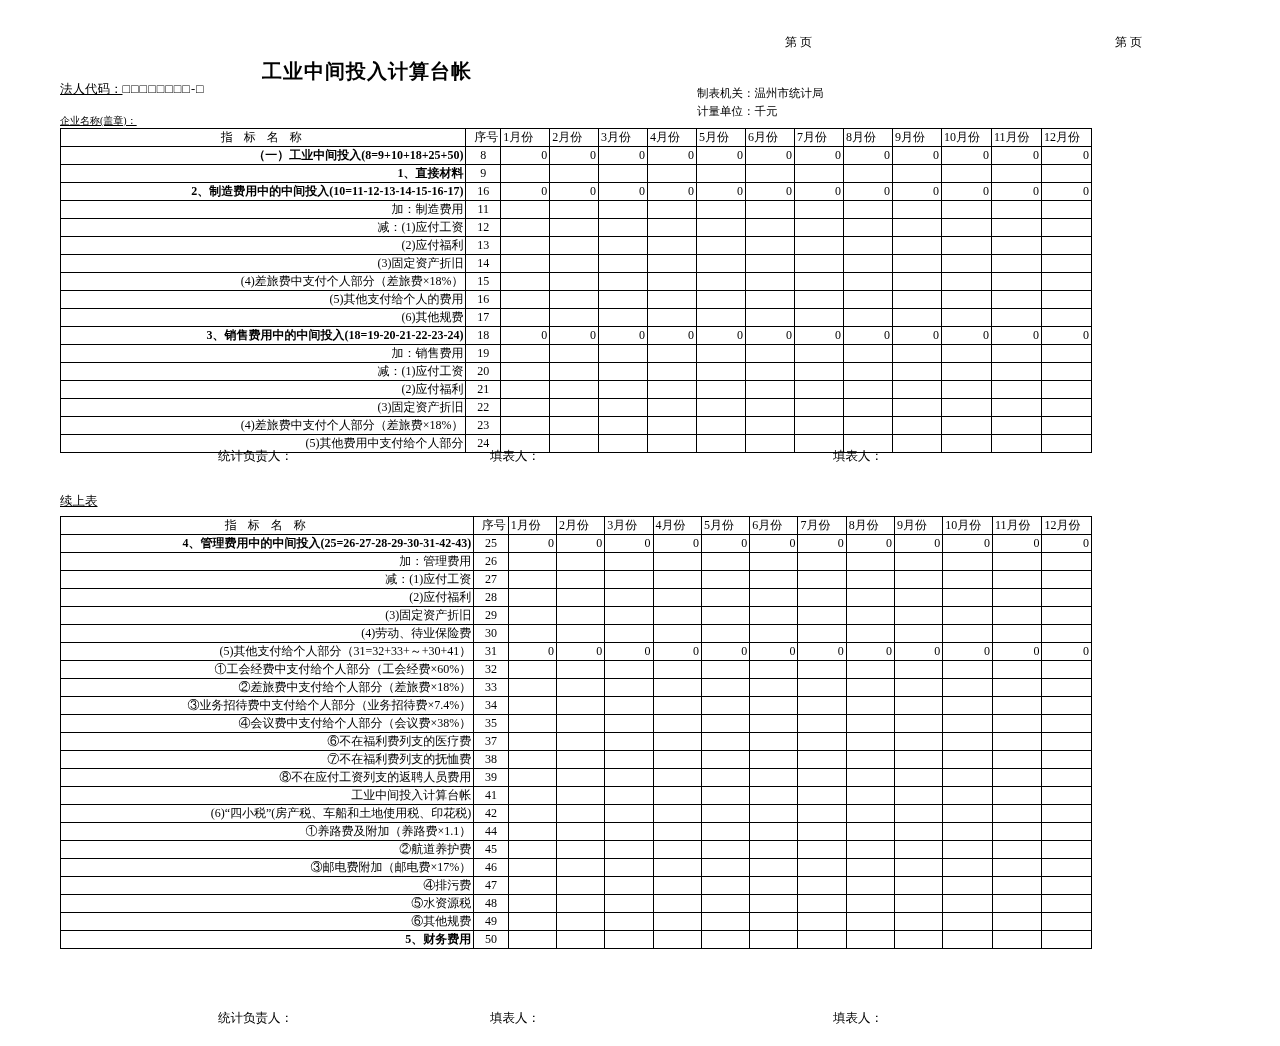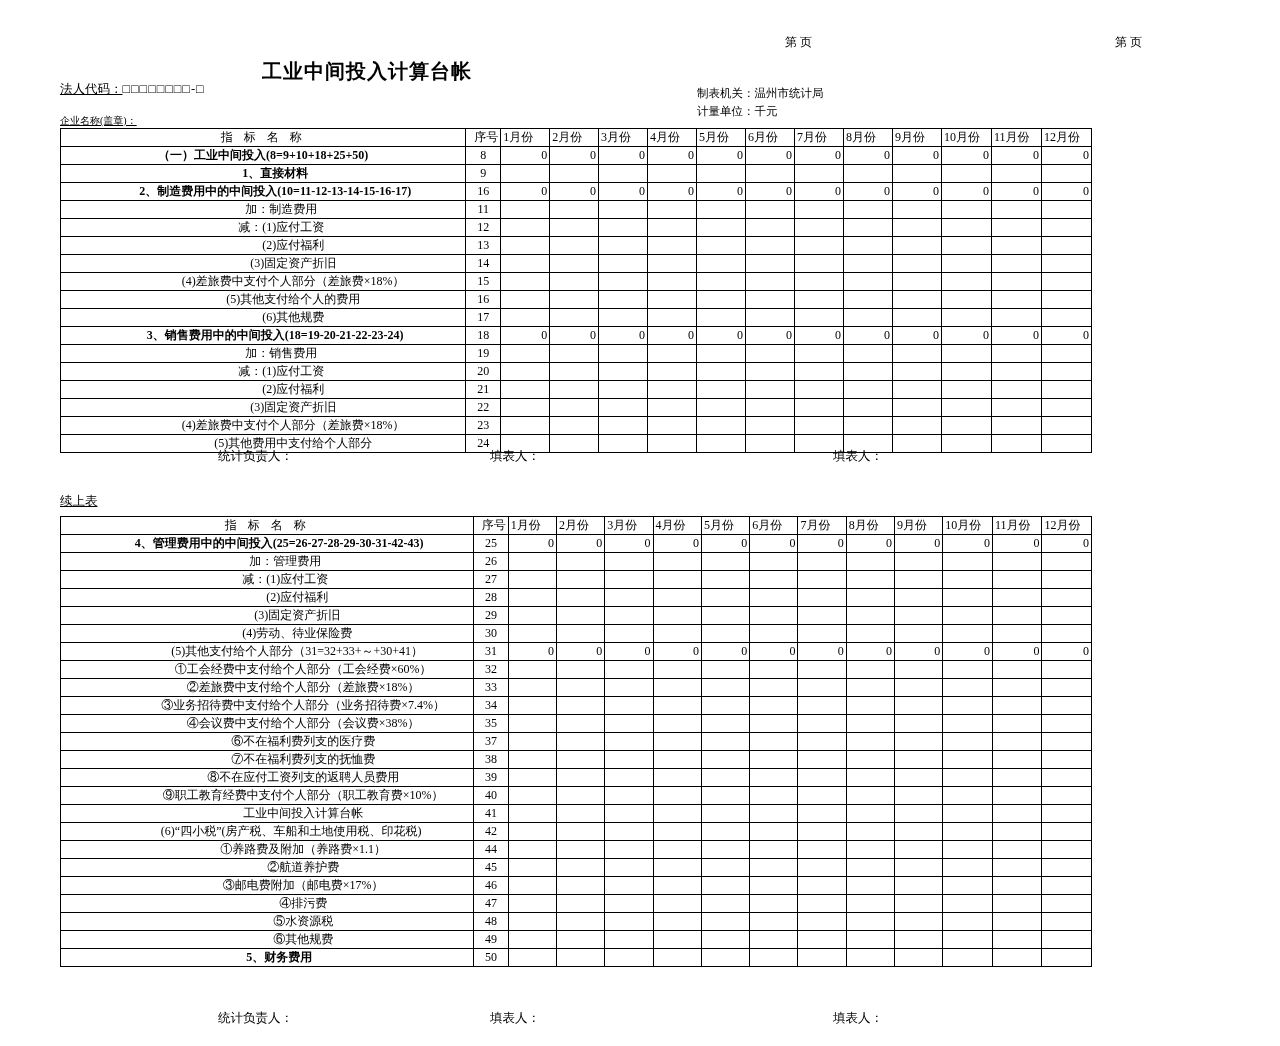--- a/index.html
+++ b/index.html
@@ -100,21 +100,21 @@
     left: 60px;
   }
   .t2 {
     position: absolute;
     top: 516px;
     left: 60px;
   }
   td.hdr-name { text-align: center; font-weight: normal; letter-spacing: 4px;}
   td.hdr-seq  { text-align: right; font-family: Liberation Serif, serif; }
   td.hdr-mon  { text-align: left; }
-  td.name     { text-align: center; }
+  td.name     { text-align: right; }
   td.name.b   { font-weight: bold; }
   td.seq      { text-align: center; }
   td.val      { text-align: right; padding-right: 3px; }
   td.empty    { }
 
   .sig-row-1 {
     position: absolute;
     top: 448px;
     left: 0;
     width: 1280px;
@@ -729,36 +729,20 @@
           <td class="empty"></td>
           <td class="empty"></td>
           <td class="empty"></td>
           <td class="empty"></td>
           <td class="empty"></td>
           <td class="empty"></td>
           <td class="empty"></td>
           <td class="empty"></td>
         </tr>
         <tr>
-          <td class="name">　　　　　　⑨职工教育经费中支付个人部分（职工教育费×10%）</td>
-          <td class="seq">40</td>
-          <td class="empty"></td>
-          <td class="empty"></td>
-          <td class="empty"></td>
-          <td class="empty"></td>
-          <td class="empty"></td>
-          <td class="empty"></td>
-          <td class="empty"></td>
-          <td class="empty"></td>
-          <td class="empty"></td>
-          <td class="empty"></td>
-          <td class="empty"></td>
-          <td class="empty"></td>
-        </tr>
-        <tr>
           <td class="name">　　　　　　工业中间投入计算台帐</td>
           <td class="seq">41</td>
           <td class="empty"></td>
           <td class="empty"></td>
           <td class="empty"></td>
           <td class="empty"></td>
           <td class="empty"></td>
           <td class="empty"></td>
           <td class="empty"></td>
           <td class="empty"></td>

